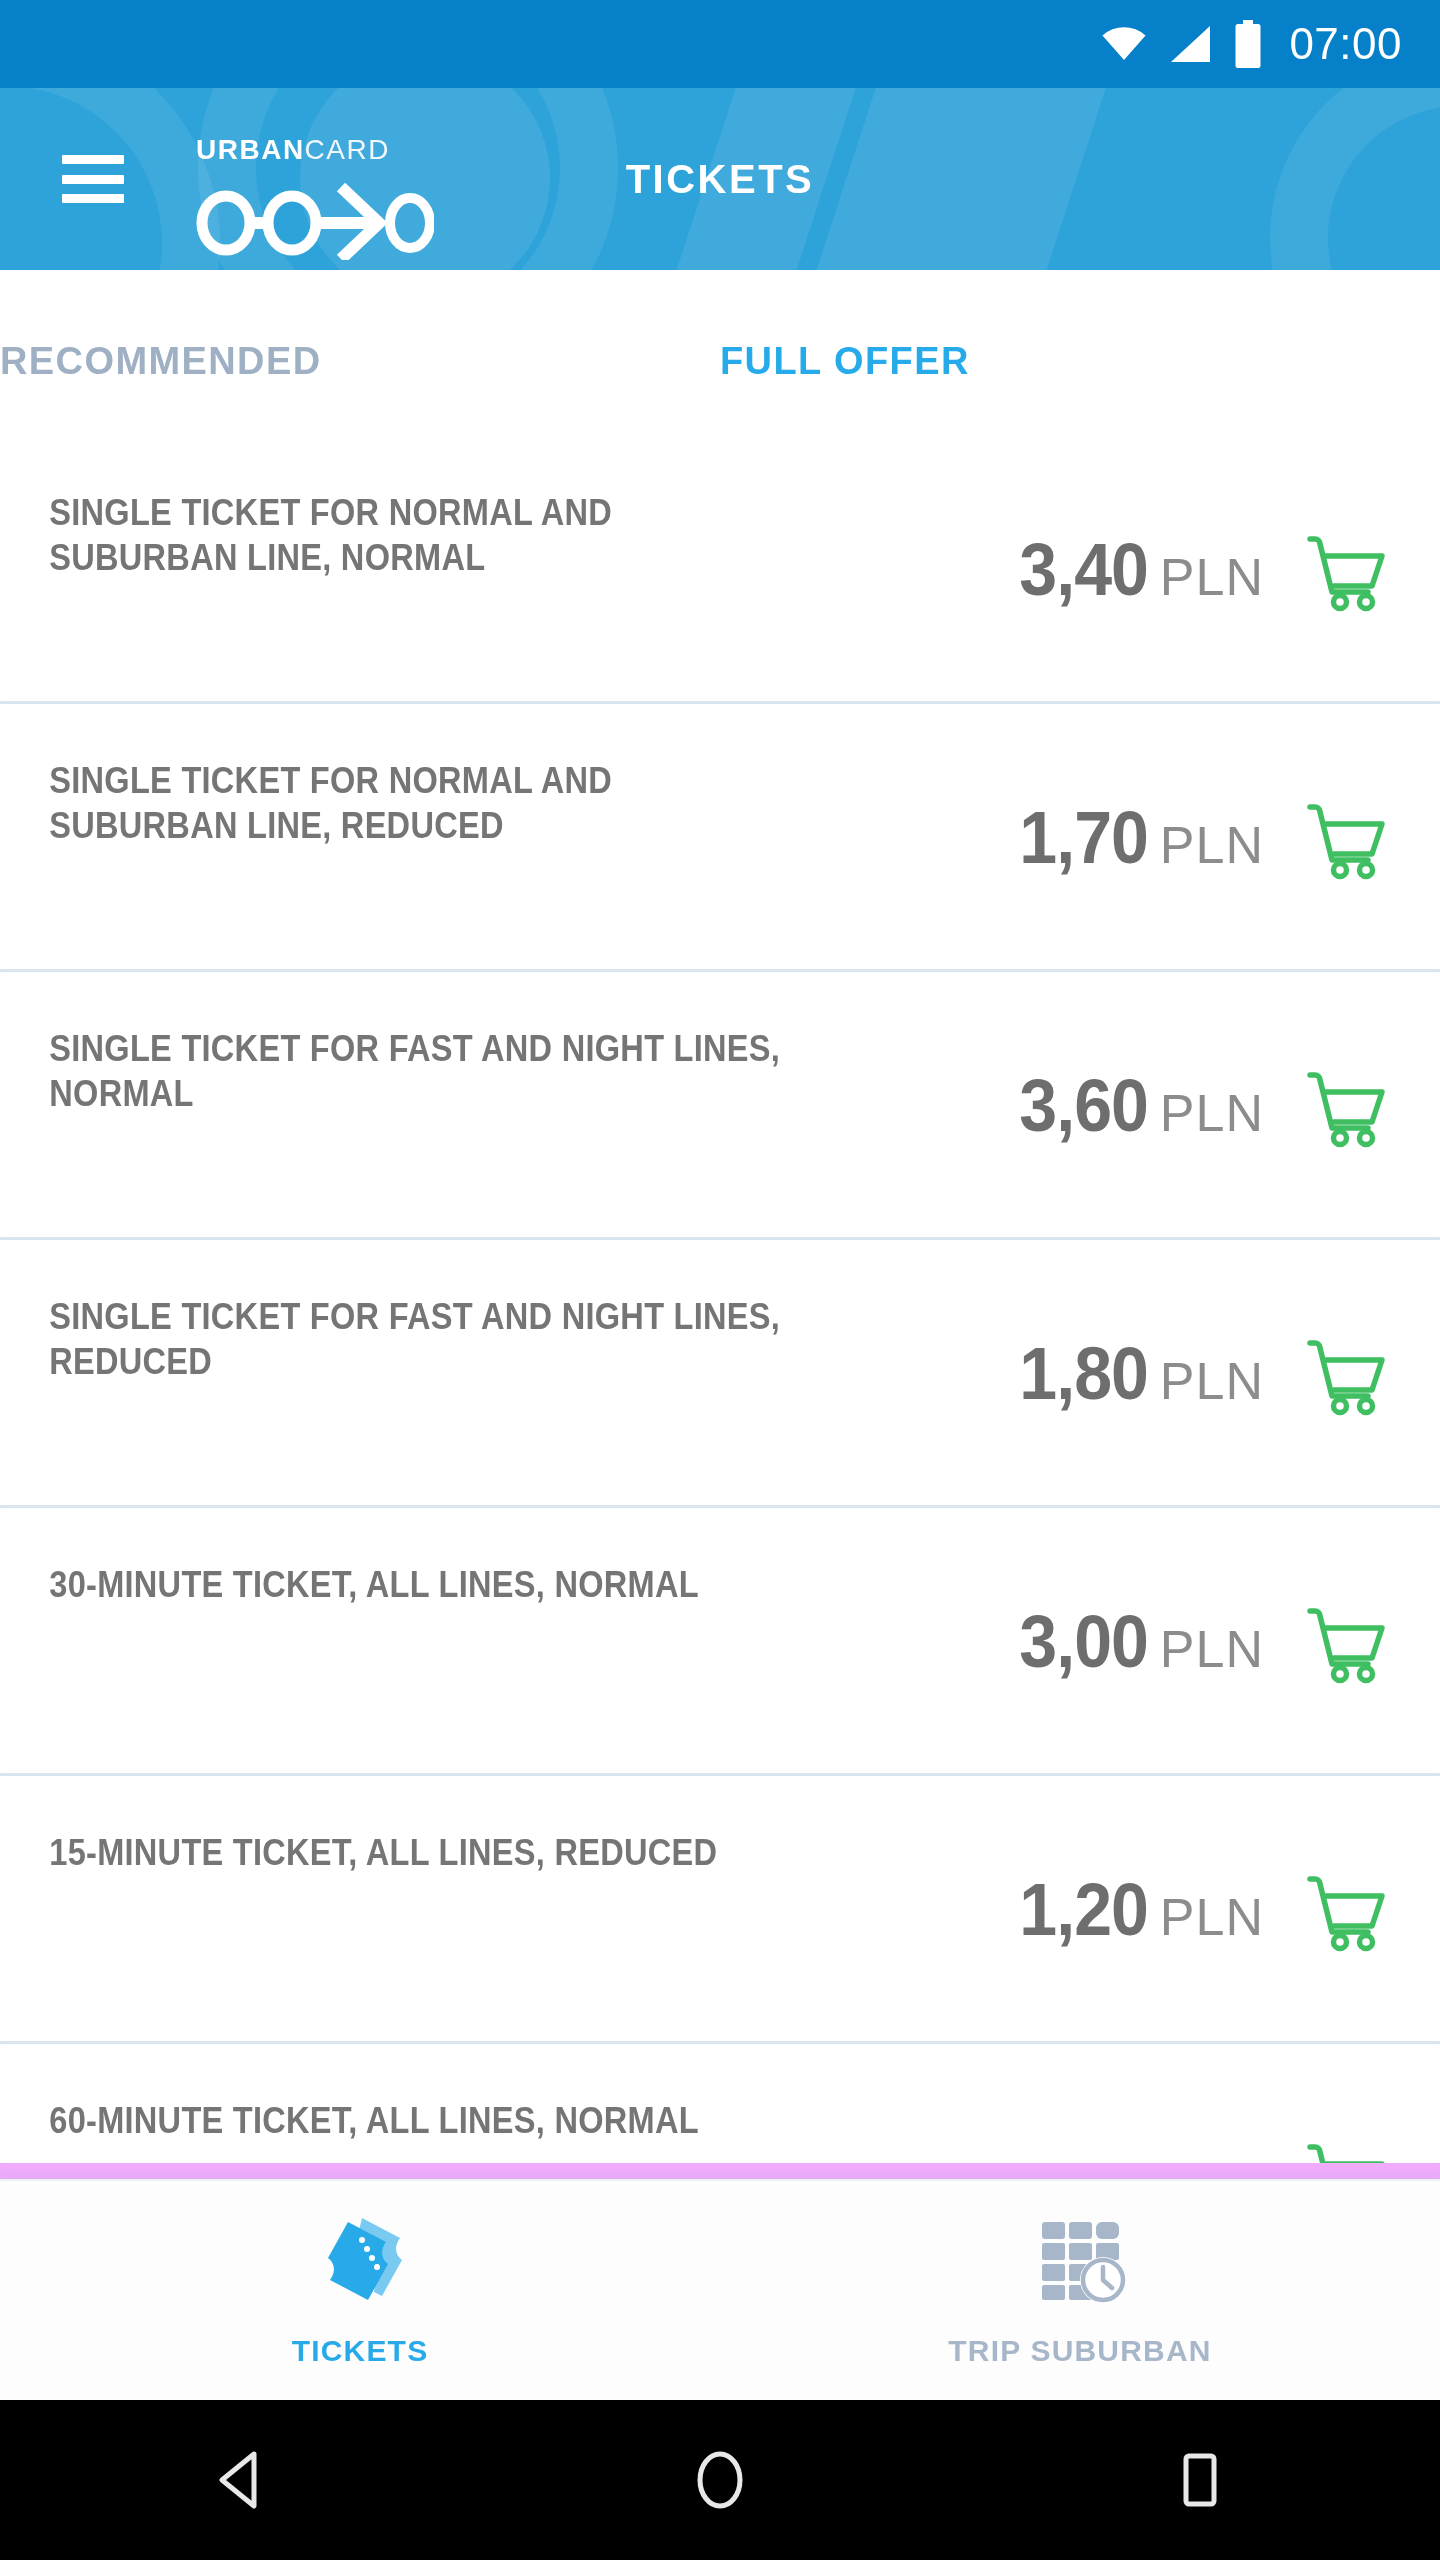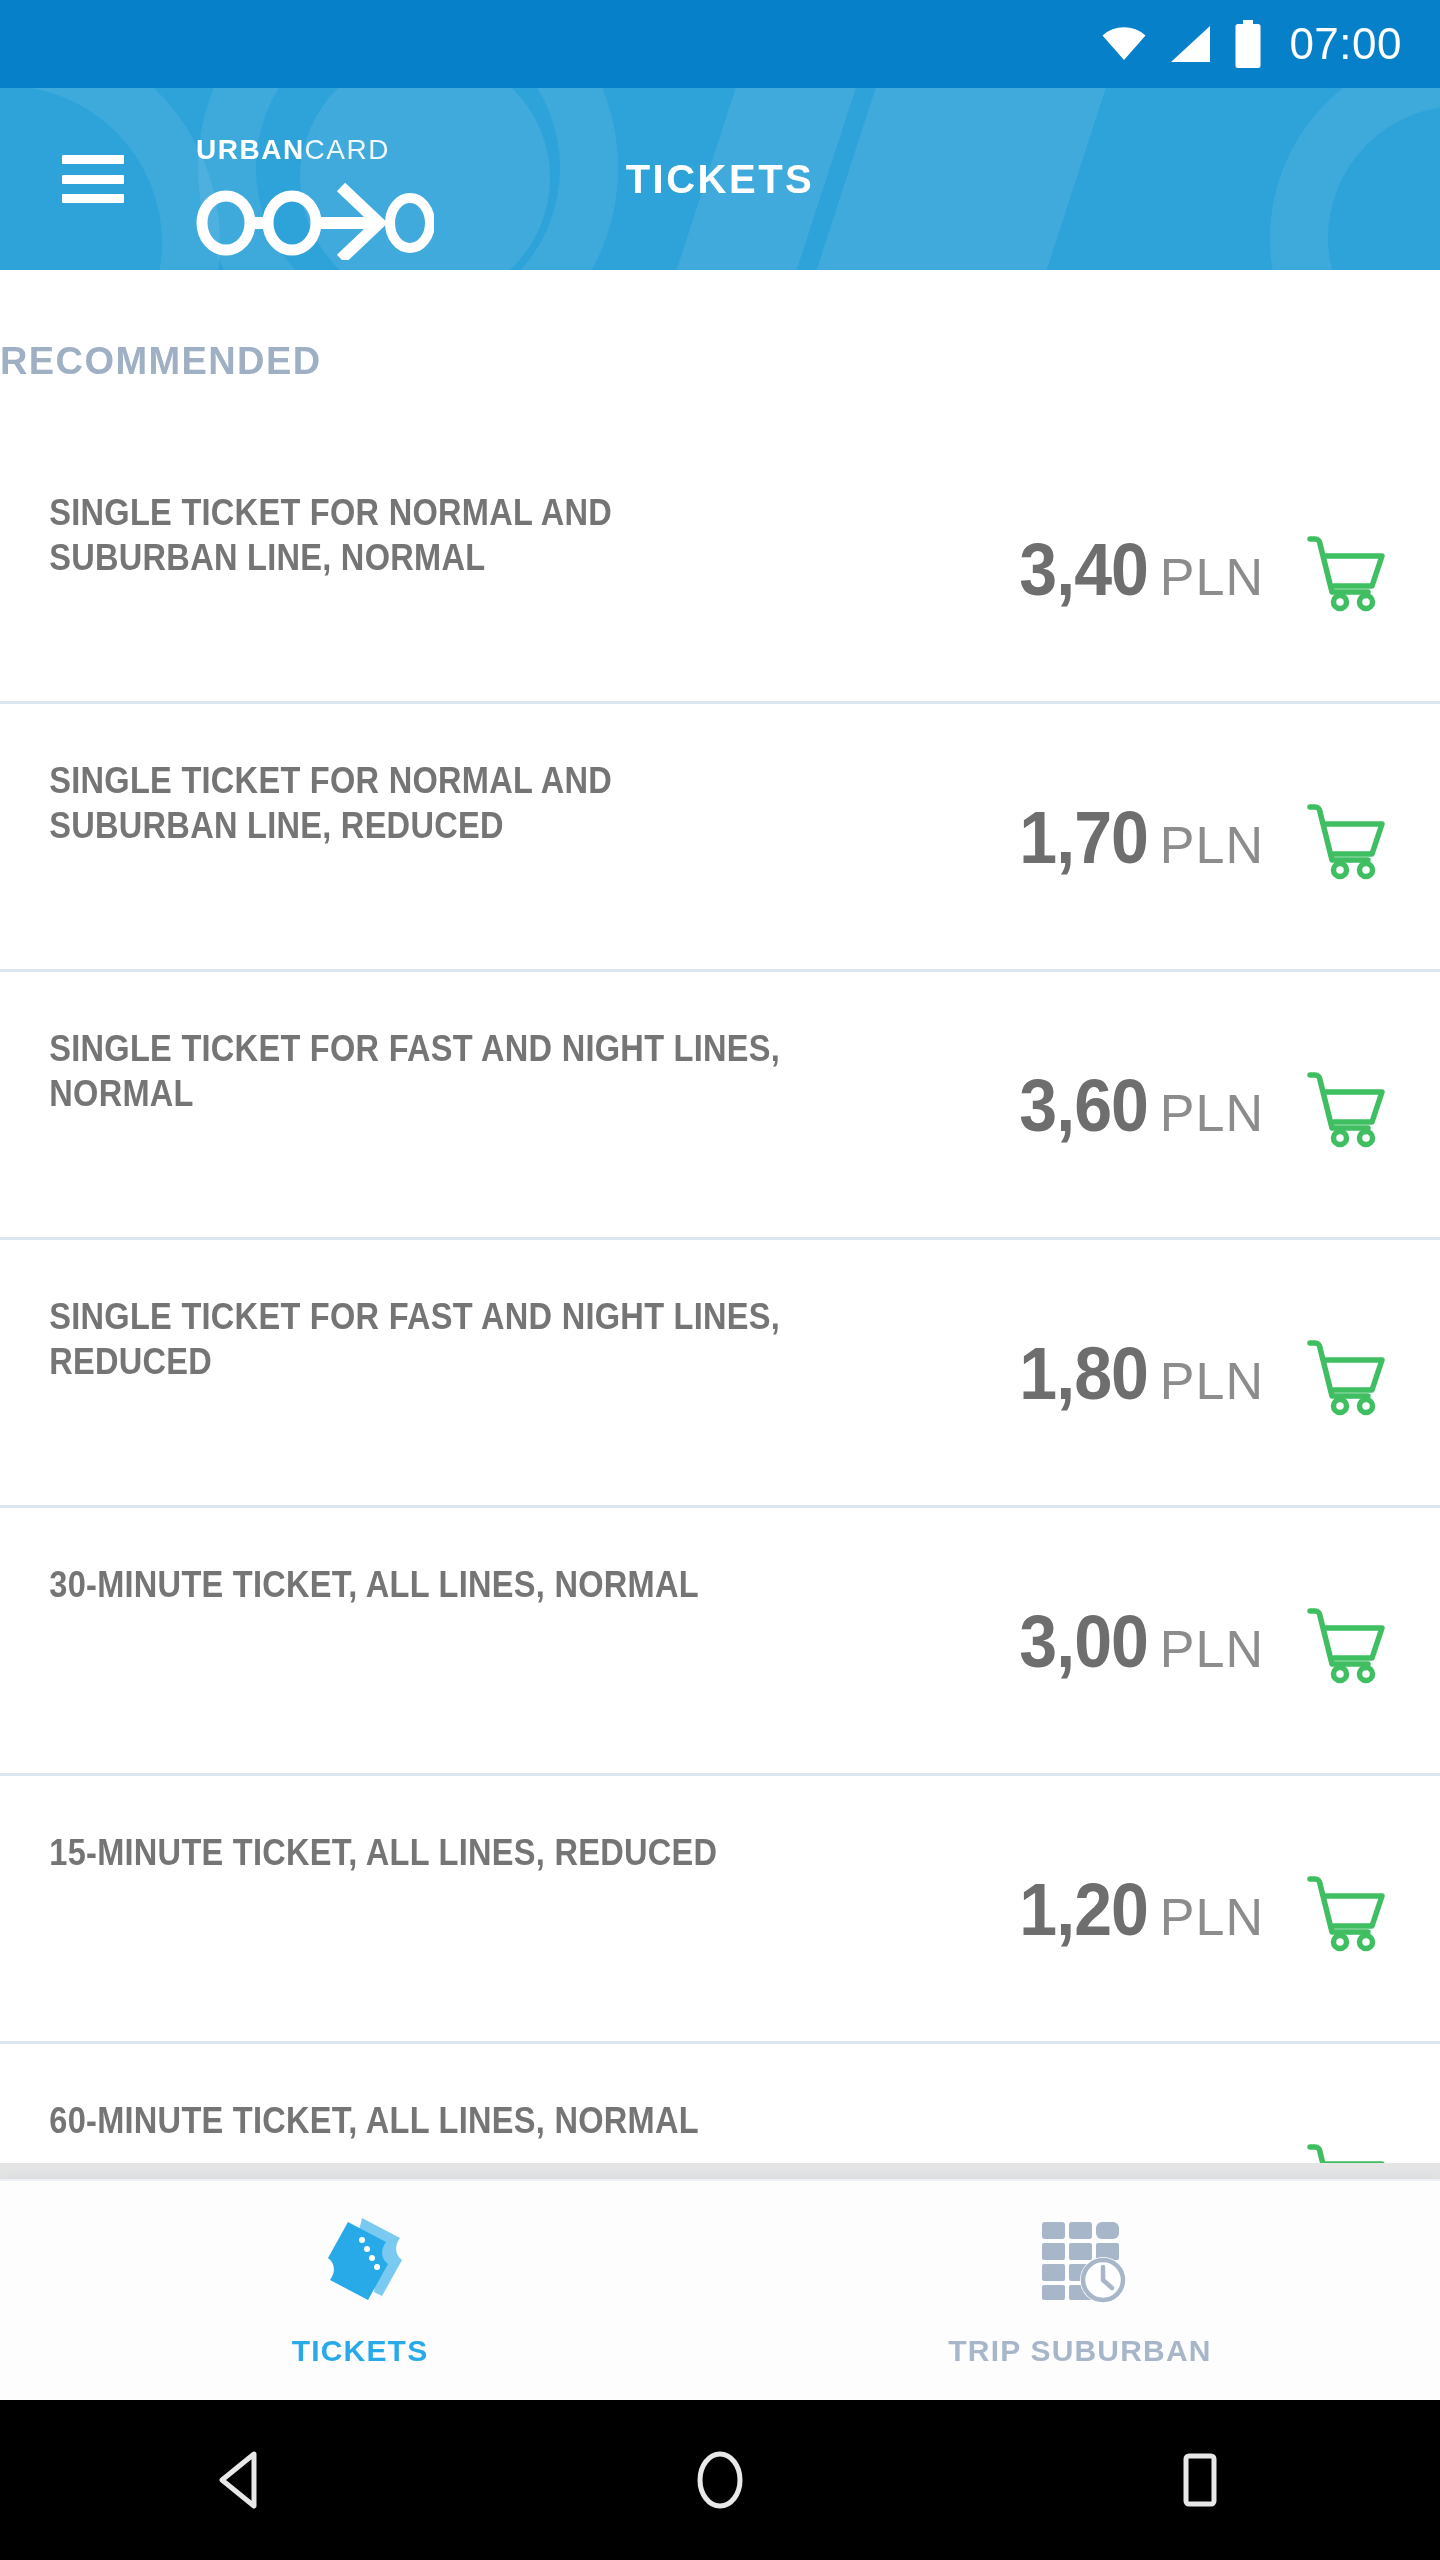--- a/index.html
+++ b/index.html
@@ -2,21 +2,21 @@
 <html><head>
 <meta charset="utf-8">
 <style>
   * { margin:0; padding:0; box-sizing:border-box; }
   html, body {
     width:1440px; height:2560px;
     background:#ffffff;
     font-family:"Liberation Sans", sans-serif;
     overflow:hidden;
   }
-  #screen { position:relative; width:1440px; height:2560px; overflow:hidden; background:#e5e5e5; }
+  #screen { position:relative; width:1440px; height:2560px; overflow:hidden; background:#f0abfc; }
 
   
   .statusbar{
     position:absolute; top:0; left:0; width:1440px; height:88px;
     background:#0680C8; display:flex; align-items:center;
     justify-content:flex-end; padding-right:38px;
   }
   .sb-icons{ display:flex; align-items:center; gap:22px; }
   .sb-time{
     color:#fff; font-size:44px; font-weight:400; letter-spacing:0.5px;
@@ -187,20 +187,23 @@
     </div>
 
     <div class="hdr-title">
       <span>TICKETS</span>
     </div>
   </div>
 
   <div class="tabs">
     <div class="tab inactive">
       <span>RECOMMENDED</span>
+    </div>
+    <div class="tab active">
+      <span>FULL OFFER</span>
     </div>
   </div>
 
   <div class="list" id="list-root">
       <div class="row">
         <div class="row-title">SINGLE TICKET FOR NORMAL AND SUBURBAN LINE, NORMAL</div>
         <div class="row-right">
           <div class="price">
             <span class="price-num">3,40</span>
             <span class="price-cur">PLN</span>

